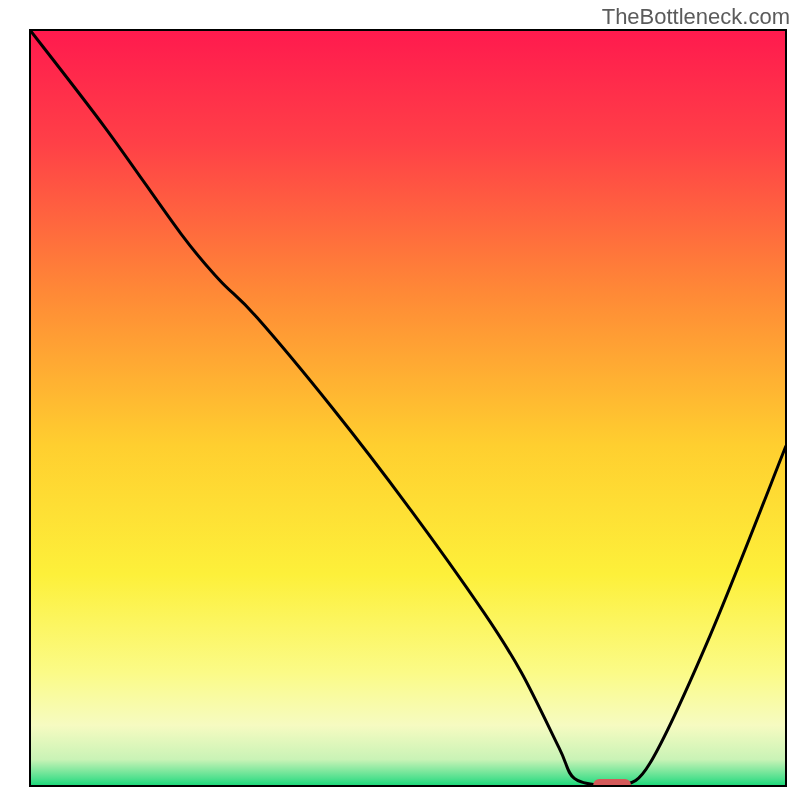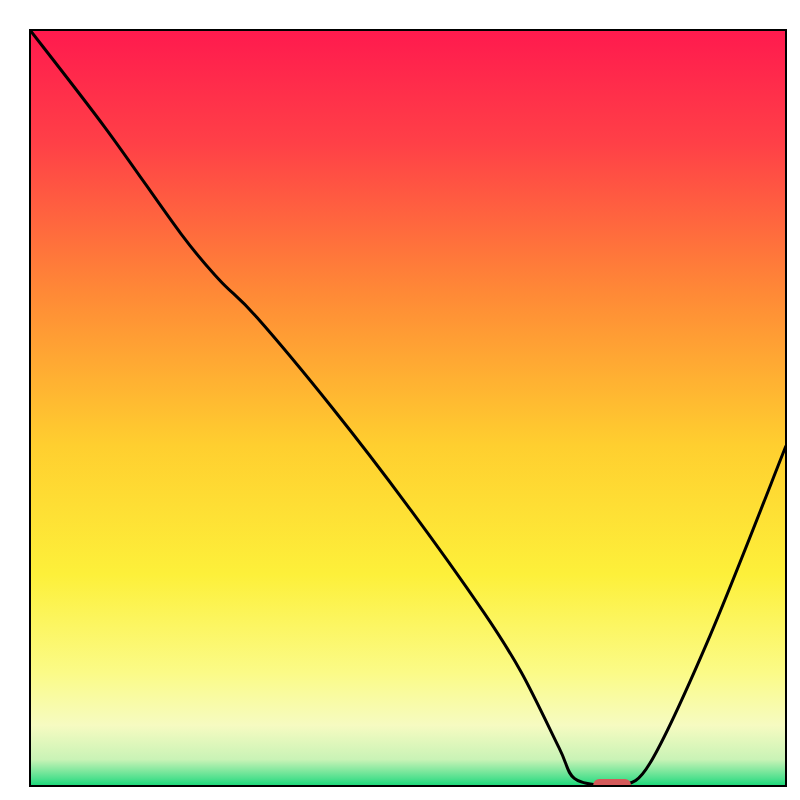--- a/index.html
+++ b/index.html
@@ -29,20 +29,21 @@
     top: 0;
     left: 0;
     width: 800px;
     height: 800px;
   }
 </style>
 </head>
 <body>
 
 <div class="chart-container">
+  <div class="watermark">TheBottleneck.com</div>
   <svg class="chart" viewBox="0 0 800 800">
     <defs>
       <linearGradient id="bg-grad" x1="0" y1="0" x2="0" y2="1">
           <stop offset="0.00%" stop-color="#ff1a4e"></stop>
           <stop offset="15.00%" stop-color="#ff4047"></stop>
           <stop offset="35.00%" stop-color="#ff8a36"></stop>
           <stop offset="55.00%" stop-color="#ffcf2f"></stop>
           <stop offset="72.00%" stop-color="#fdf03a"></stop>
           <stop offset="85.00%" stop-color="#fbfb87"></stop>
           <stop offset="92.00%" stop-color="#f6fbc1"></stop>

